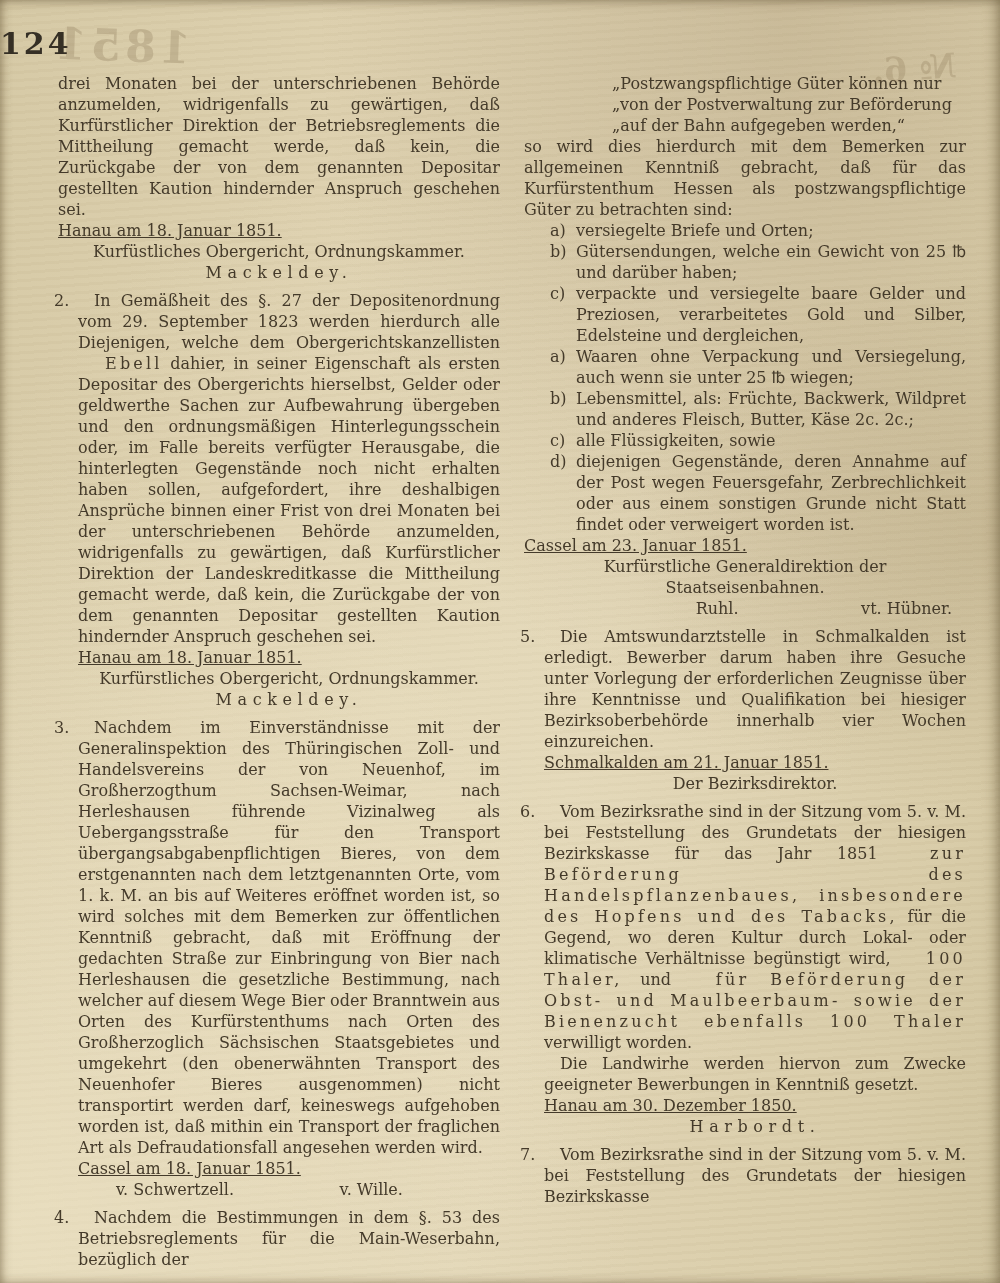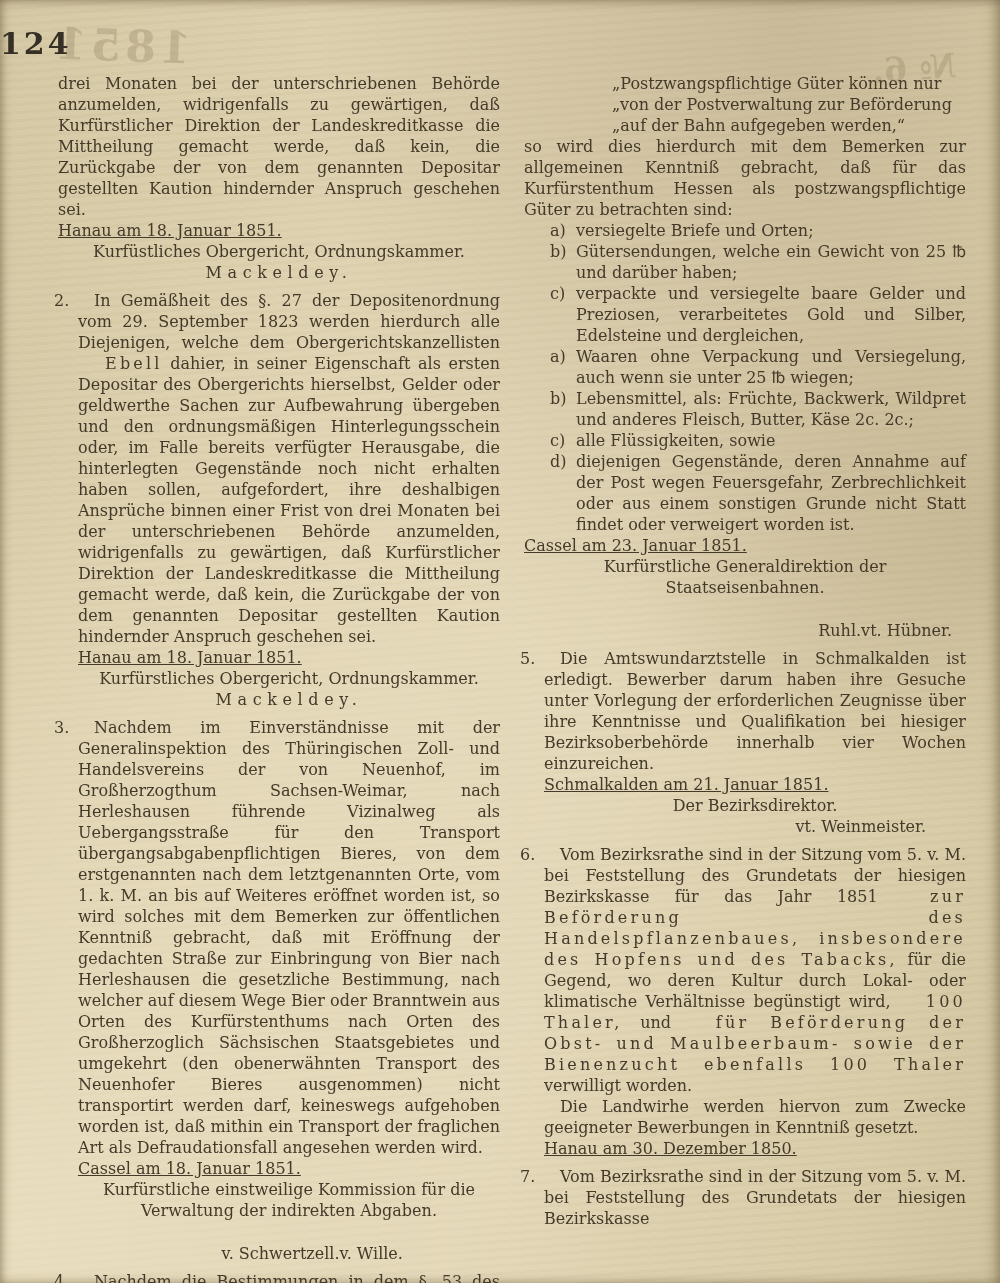--- a/index.html
+++ b/index.html
@@ -34,21 +34,21 @@
   .col{flex:1;min-width:0;font-size:16px;line-height:21px;}
   section{margin-bottom:7px;}
   .col p{margin:0;}
   .body{text-align:justify;}
   .numbered{position:relative;padding-left:20px;}
   .num{position:absolute;left:-4px;top:0;}
   .numbered .body{text-indent:16px;}
   .dateline{margin-left:14px;text-decoration:underline;}
   .org{text-align:center;}
   .signer{text-align:center;letter-spacing:.35em;}
-  .signers-row{display:flex;justify-content:flex-end;width:68%;margin-left:9%;margin-top:22px;}
+  .signers-row{display:flex;justify-content:space-between;width:68%;margin-left:9%;}
   .signers-row.right{width:58%;margin-left:auto;padding-right:14px;}
   .countersign{text-align:right;padding-right:40px;}
   .quote{margin-left:88px;}
   .lrow{display:flex;margin-left:26px;}
   .ll{flex:none;width:26px;}
   .lt{flex:1;text-align:justify;}
   .gsp{letter-spacing:.2em;margin-left:27px;}
 </style>
 </head>
 <body>
@@ -58,39 +58,38 @@
   <div class="ghost ghost-tl">1851</div>
   <div class="ghost ghost-tr">№ 6.</div>
 
   <div class="page-number">124</div>
 
   <div class="columns">
 
     <div class="col">
 
       <section>
-        <p class="body">drei Monaten bei der unterschriebenen Behörde anzumelden, widrigenfalls zu gewärtigen, daß Kurfürstlicher Direktion der Landeskreditkasse die Mittheilung gemacht werde, daß kein, die Zurückgabe der von dem genannten Depositar gestellten Kaution hindernder Anspruch geschehen sei.</p>
+        <p class="body">drei Monaten bei der unterschriebenen Behörde anzumelden, widrigenfalls zu gewärtigen, daß Kurfürstlicher Direktion der Betriebsreglements die Mittheilung gemacht werde, daß kein, die Zurückgabe der von dem genannten Depositar gestellten Kaution hindernder Anspruch geschehen sei.</p>
         <p class="dateline">Hanau am 18. Januar 1851.</p>
         <p class="org">Kurfüstliches Obergericht, Ordnungskammer.</p>
         <p class="signer">Mackeldey.</p>
       </section>
 
       <section class="numbered">
         <span class="num">2.</span>
         <p class="body"><span>In Gemäßheit des §. 27 der Depositenordnung vom 29. September 1823 werden hierdurch alle Diejenigen, welche dem Obergerichtskanzellisten </span><span class="gsp">Ebell</span><span> dahier, in seiner Eigenschaft als ersten Depositar des Obergerichts hierselbst, Gelder oder geldwerthe Sachen zur Aufbewahrung übergeben und den ordnungsmäßigen Hinterlegungsschein oder, im Falle bereits verfügter Herausgabe, die hinterlegten Gegenstände noch nicht erhalten haben sollen, aufgefordert, ihre deshalbigen Ansprüche binnen einer Frist von drei Monaten bei der unterschriebenen Behörde anzumelden, widrigenfalls zu gewärtigen, daß Kurfürstlicher Direktion der Landeskreditkasse die Mittheilung gemacht werde, daß kein, die Zurückgabe der von dem genannten Depositar gestellten Kaution hindernder Anspruch geschehen sei.</span></p>
         <p class="dateline">Hanau am 18. Januar 1851.</p>
         <p class="org">Kurfürstliches Obergericht, Ordnungskammer.</p>
         <p class="signer">Mackeldey.</p>
       </section>
 
       <section class="numbered">
         <span class="num">3.</span>
         <p class="body">Nachdem im Einverständnisse mit der Generalinspektion des Thüringischen Zoll- und Handelsvereins der von Neuenhof, im Großherzogthum Sachsen-Weimar, nach Herleshausen führende Vizinalweg als Uebergangsstraße für den Transport übergangsabgabenpflichtigen Bieres, von dem erstgenannten nach dem letztgenannten Orte, vom 1. k. M. an bis auf Weiteres eröffnet worden ist, so wird solches mit dem Bemerken zur öffentlichen Kenntniß gebracht, daß mit Eröffnung der gedachten Straße zur Einbringung von Bier nach Herleshausen die gesetzliche Bestimmung, nach welcher auf diesem Wege Bier oder Branntwein aus Orten des Kurfürstenthums nach Orten des Großherzoglich Sächsischen Staatsgebietes und umgekehrt (den obenerwähnten Transport des Neuenhofer Bieres ausgenommen) nicht transportirt werden darf, keineswegs aufgehoben worden ist, daß mithin ein Transport der fraglichen Art als Defraudationsfall angesehen werden wird.</p>
         <p class="dateline">Cassel am 18. Januar 1851.</p>
-        <p class="org">Kurfürstliche einstweilige Kommission für die Verwaltung der indirekten Abgaben.</p>
         <div class="signers-row">
           <span>v. Schwertzell.</span>
           <span>v. Wille.</span>
         </div>
       </section>
 
       <section class="numbered">
         <span class="num">4.</span>
         <p class="body"><span>Nachdem die Bestimmungen in dem §. 53 des Betriebsreglements für die Main-Weserbahn, bezüglich der </span></p>
       </section>
@@ -140,28 +139,28 @@
           <span>Ruhl.</span>
           <span>vt. Hübner.</span>
         </div>
       </section>
 
       <section class="numbered">
         <span class="num">5.</span>
         <p class="body">Die Amtswundarztstelle in Schmalkalden ist erledigt. Bewerber darum haben ihre Gesuche unter Vorlegung der erforderlichen Zeugnisse über ihre Kenntnisse und Qualifikation bei hiesiger Bezirksoberbehörde innerhalb vier Wochen einzureichen.</p>
         <p class="dateline">Schmalkalden am 21. Januar 1851.</p>
         <p class="org">Der Bezirksdirektor.</p>
-        <p class="countersign">vt. Weinmeister.</p>
       </section>
 
       <section class="numbered">
         <span class="num">6.</span>
         <p class="body"><span>Vom Bezirksrathe sind in der Sitzung vom 5. v. M. bei Feststellung des Grundetats der hiesigen Bezirkskasse für das Jahr 1851 </span><span class="gsp">zur Beförderung des Handelspflanzenbaues, insbesondere des Hopfens und des Tabacks,</span><span> für die Gegend, wo deren Kultur durch Lokal- oder klimatische Verhältnisse begünstigt wird, </span><span class="gsp">100 Thaler,</span><span> und </span><span class="gsp">für Beförderung der Obst- und Maulbeerbaum- sowie der Bienenzucht ebenfalls 100 Thaler</span><span> verwilligt worden.</span></p>
         <p class="body" style="text-indent:16px;">Die Landwirhe werden hiervon zum Zwecke geeigneter Bewerbungen in Kenntniß gesetzt.</p>
         <p class="dateline">Hanau am 30. Dezember 1850.</p>
+        <p class="signer">Harbordt.</p>
       </section>
 
       <section class="numbered">
         <span class="num">7.</span>
         <p class="body"><span>Vom Bezirksrathe sind in der Sitzung vom 5. v. M. bei Feststellung des Grundetats der hiesigen Bezirkskasse </span></p>
       </section>
 
     </div>
   </div>
 </div>

